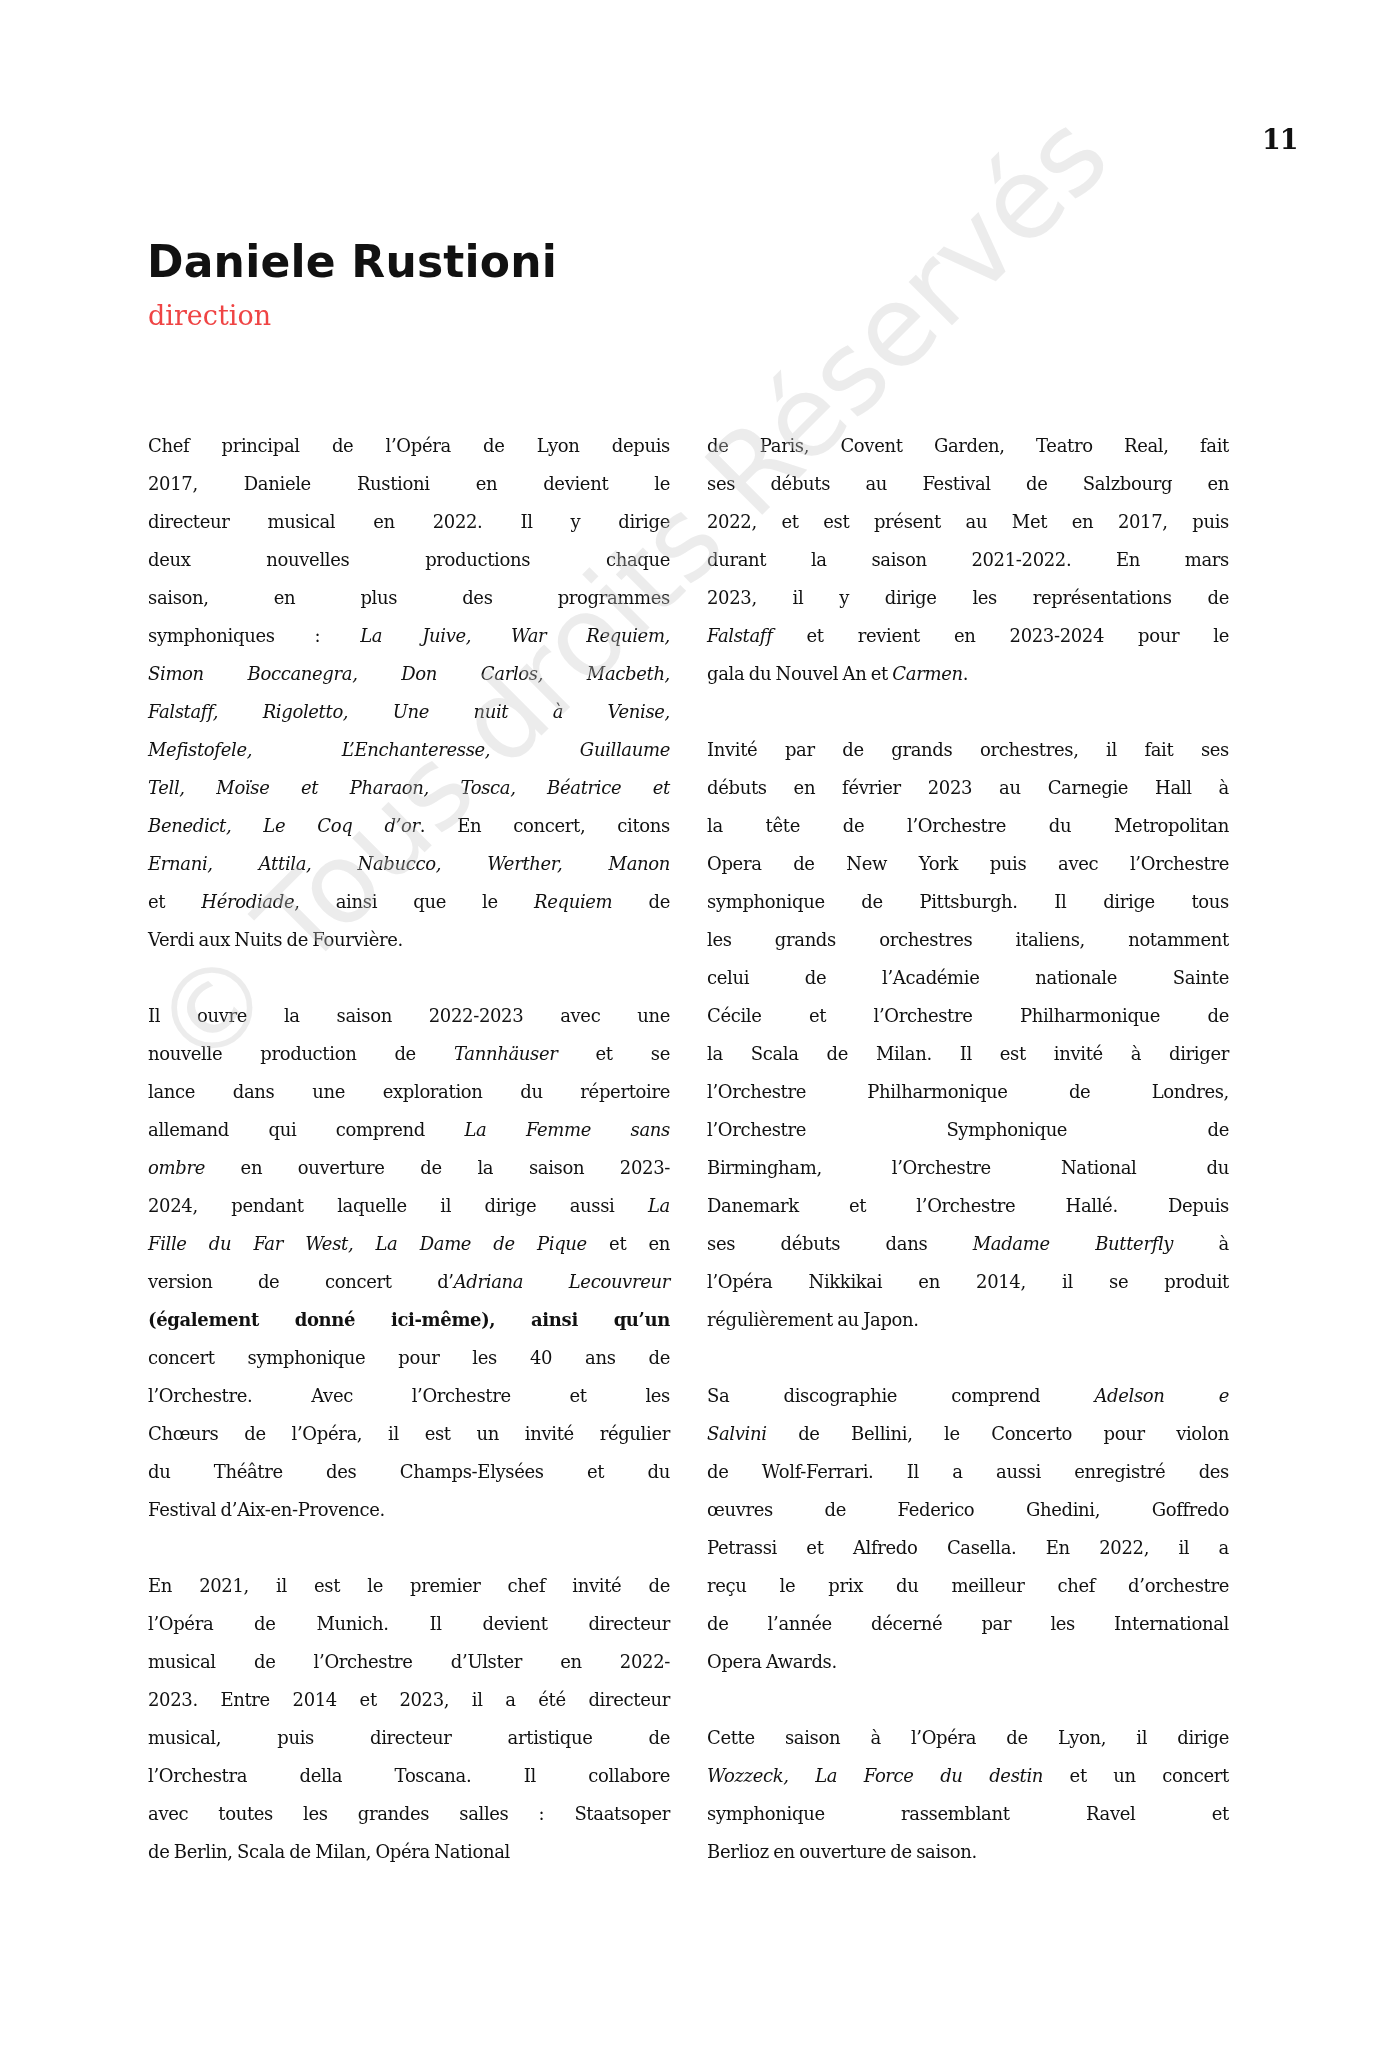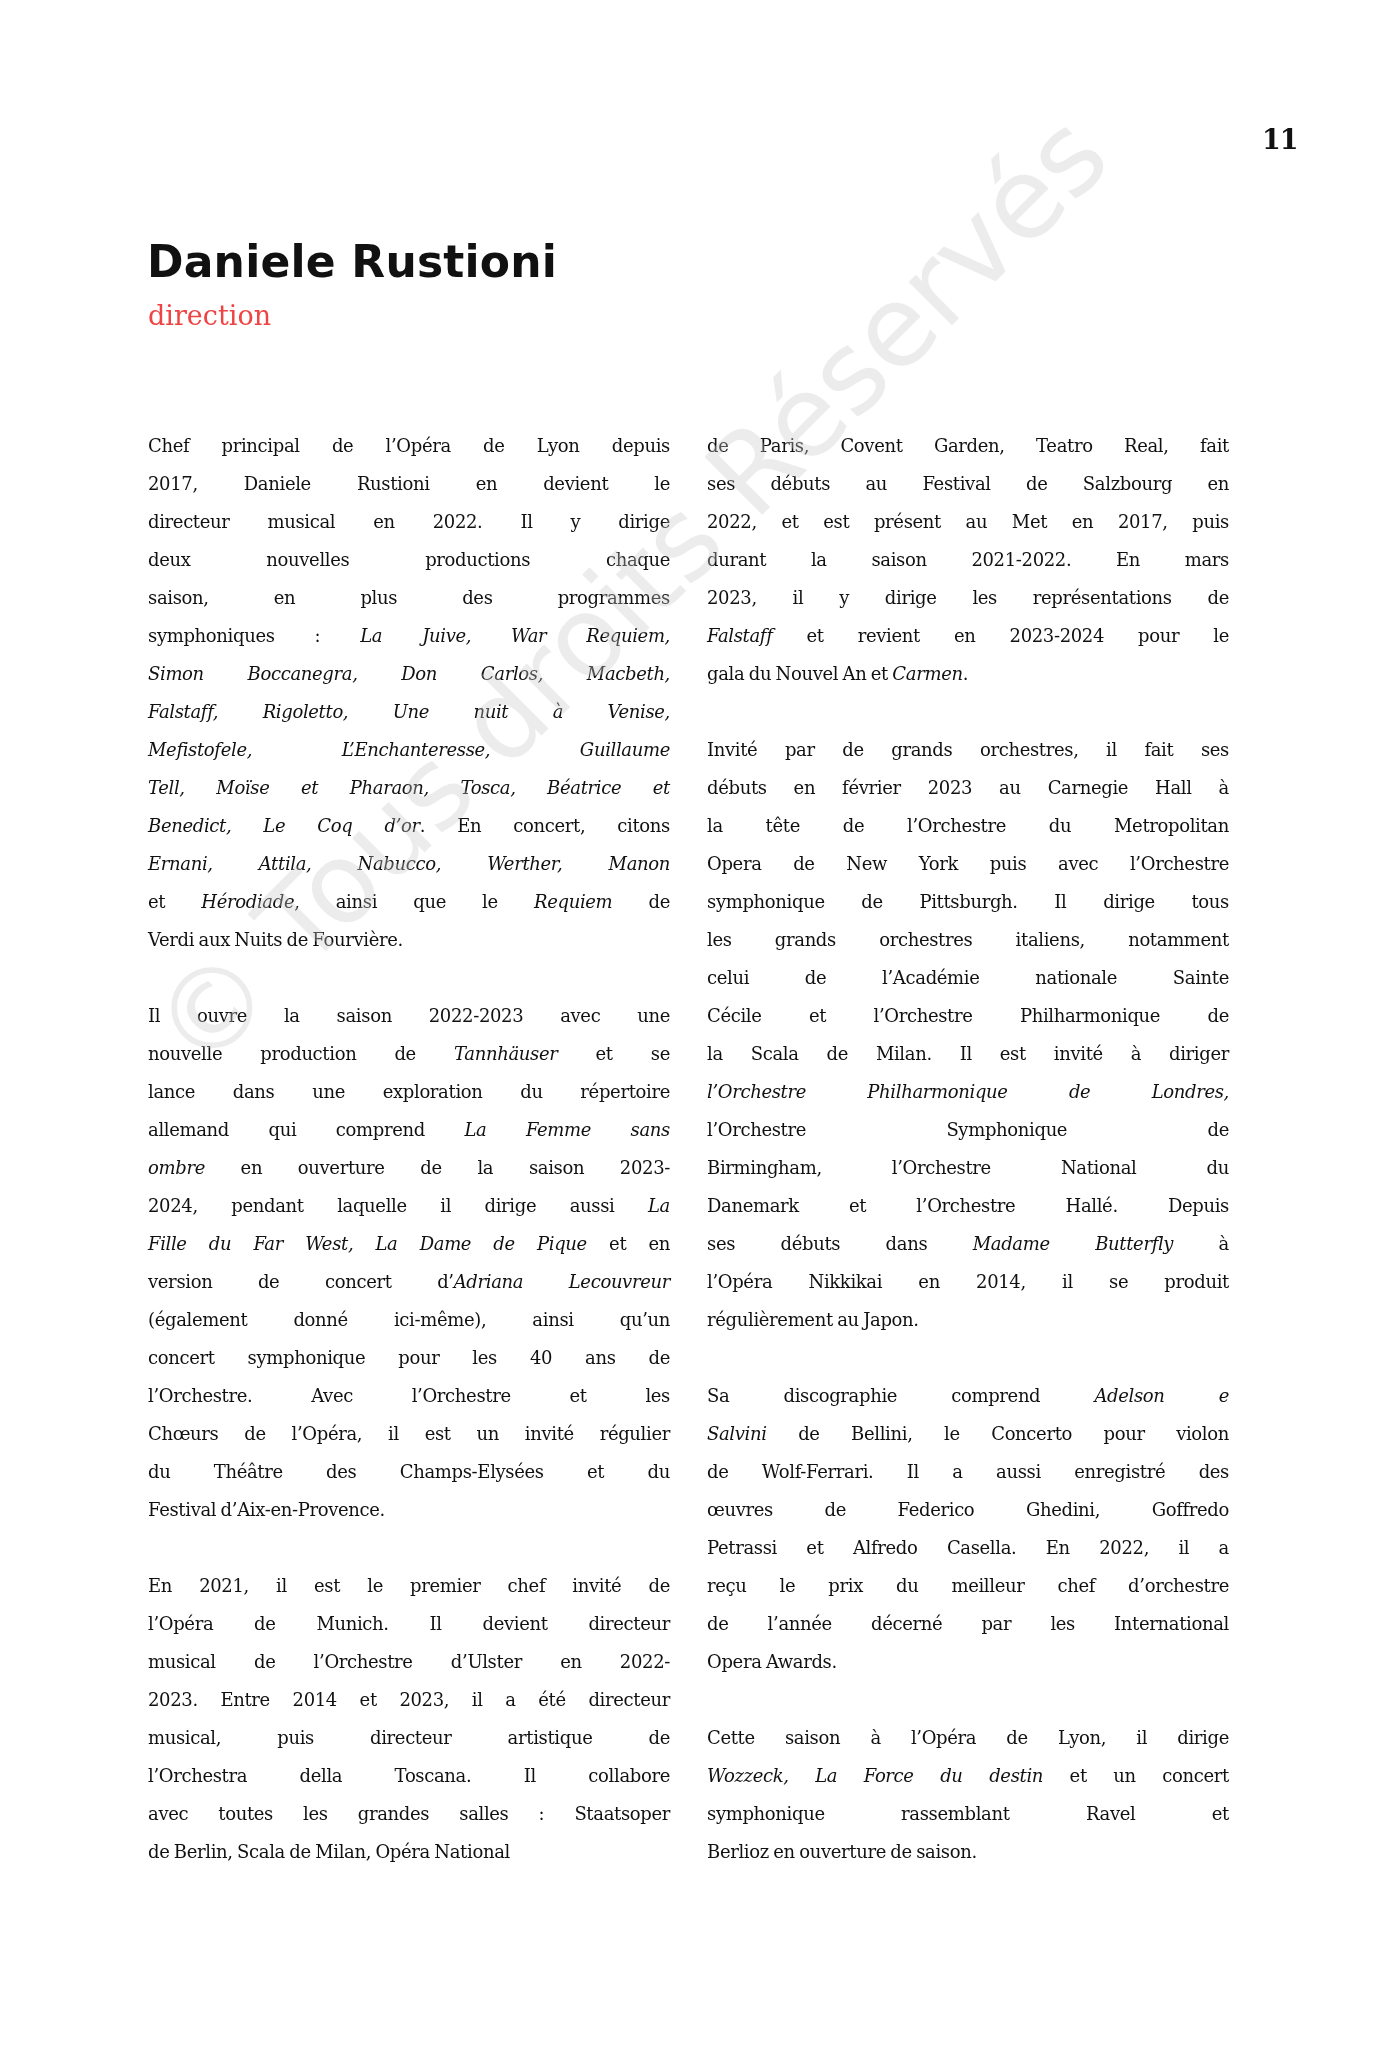--- a/index.html
+++ b/index.html
@@ -114,21 +114,21 @@
     </div>
     <div class="para">
       <span class="line" style="white-space: normal; display: block; width: 522px;"><span>Il ouvre la saison 2022-2023 avec une</span></span>
       <span class="line" style="white-space: normal; display: block; width: 522px;"><span>nouvelle production de </span><em>Tannhäuser</em><span> et se</span></span>
       <span class="line" style="white-space: normal; display: block; width: 522px;"><span>lance dans une exploration du répertoire</span></span>
       <span class="line" style="white-space: normal; display: block; width: 522px;"><span>allemand qui comprend </span><em>La Femme sans</em></span>
       <span class="line" style="white-space: normal; display: block; width: 522px;"><em>ombre</em><span> en ouverture de la saison 2023-</span></span>
       <span class="line" style="white-space: normal; display: block; width: 522px;"><span>2024, pendant laquelle il dirige aussi </span><em>La</em></span>
       <span class="line" style="white-space: normal; display: block; width: 522px;"><em>Fille du Far West, La Dame de Pique</em><span> et en</span></span>
       <span class="line" style="white-space: normal; display: block; width: 522px;"><span>version de concert d’</span><em>Adriana Lecouvreur</em></span>
-      <span class="line" style="white-space: normal; display: block; width: 522px;"><span>(également donné ici-même), ainsi qu’un</span></span>
+      <span class="line" style="white-space: normal; display: block; width: 522px; font-weight: bold;"><span>(également donné ici-même), ainsi qu’un</span></span>
       <span class="line" style="white-space: normal; display: block; width: 522px;"><span>concert symphonique pour les 40 ans de</span></span>
       <span class="line" style="white-space: normal; display: block; width: 522px;"><span>l’Orchestre. Avec l’Orchestre et les</span></span>
       <span class="line" style="white-space: normal; display: block; width: 522px;"><span>Chœurs de l’Opéra, il est un invité régulier</span></span>
       <span class="line" style="white-space: normal; display: block; width: 522px;"><span>du Théâtre des Champs-Elysées et du</span></span>
       <span class="line last" style="white-space: normal; display: block; width: 522px;"><span>Festival d’Aix-en-Provence.</span></span>
     </div>
     <div class="para">
       <span class="line" style="white-space: normal; display: block; width: 522px;"><span>En 2021, il est le premier chef invité de</span></span>
       <span class="line" style="white-space: normal; display: block; width: 522px;"><span>l’Opéra de Munich. Il devient directeur</span></span>
       <span class="line" style="white-space: normal; display: block; width: 522px;"><span>musical de l’Orchestre d’Ulster en 2022-</span></span>
@@ -152,21 +152,21 @@
     <div class="para">
       <span class="line" style="white-space: normal; display: block; width: 522px;"><span>Invité par de grands orchestres, il fait ses</span></span>
       <span class="line" style="white-space: normal; display: block; width: 522px;"><span>débuts en février 2023 au Carnegie Hall à</span></span>
       <span class="line" style="white-space: normal; display: block; width: 522px;"><span>la tête de l’Orchestre du Metropolitan</span></span>
       <span class="line" style="white-space: normal; display: block; width: 522px;"><span>Opera de New York puis avec l’Orchestre</span></span>
       <span class="line" style="white-space: normal; display: block; width: 522px;"><span>symphonique de Pittsburgh. Il dirige tous</span></span>
       <span class="line" style="white-space: normal; display: block; width: 522px;"><span>les grands orchestres italiens, notamment</span></span>
       <span class="line" style="white-space: normal; display: block; width: 522px;"><span>celui de l’Académie nationale Sainte</span></span>
       <span class="line" style="white-space: normal; display: block; width: 522px;"><span>Cécile et l’Orchestre Philharmonique de</span></span>
       <span class="line" style="white-space: normal; display: block; width: 522px;"><span>la Scala de Milan. Il est invité à diriger</span></span>
-      <span class="line" style="white-space: normal; display: block; width: 522px; font-style: italic;"><span>l’Orchestre Philharmonique de Londres,</span></span>
+      <span class="line" style="white-space: normal; display: block; width: 522px;"><span>l’Orchestre Philharmonique de Londres,</span></span>
       <span class="line" style="white-space: normal; display: block; width: 522px;"><span>l’Orchestre Symphonique de</span></span>
       <span class="line" style="white-space: normal; display: block; width: 522px;"><span>Birmingham, l’Orchestre National du</span></span>
       <span class="line" style="white-space: normal; display: block; width: 522px;"><span>Danemark et l’Orchestre Hallé. Depuis</span></span>
       <span class="line" style="white-space: normal; display: block; width: 522px;"><span>ses débuts dans </span><em>Madame Butterfly</em><span> à</span></span>
       <span class="line" style="white-space: normal; display: block; width: 522px;"><span>l’Opéra Nikkikai en 2014, il se produit</span></span>
       <span class="line last" style="white-space: normal; display: block; width: 522px;"><span>régulièrement au Japon.</span></span>
     </div>
     <div class="para">
       <span class="line" style="white-space: normal; display: block; width: 522px;"><span>Sa discographie comprend </span><em>Adelson e</em></span>
       <span class="line" style="white-space: normal; display: block; width: 522px;"><em>Salvini</em><span> de Bellini, le Concerto pour violon</span></span>

